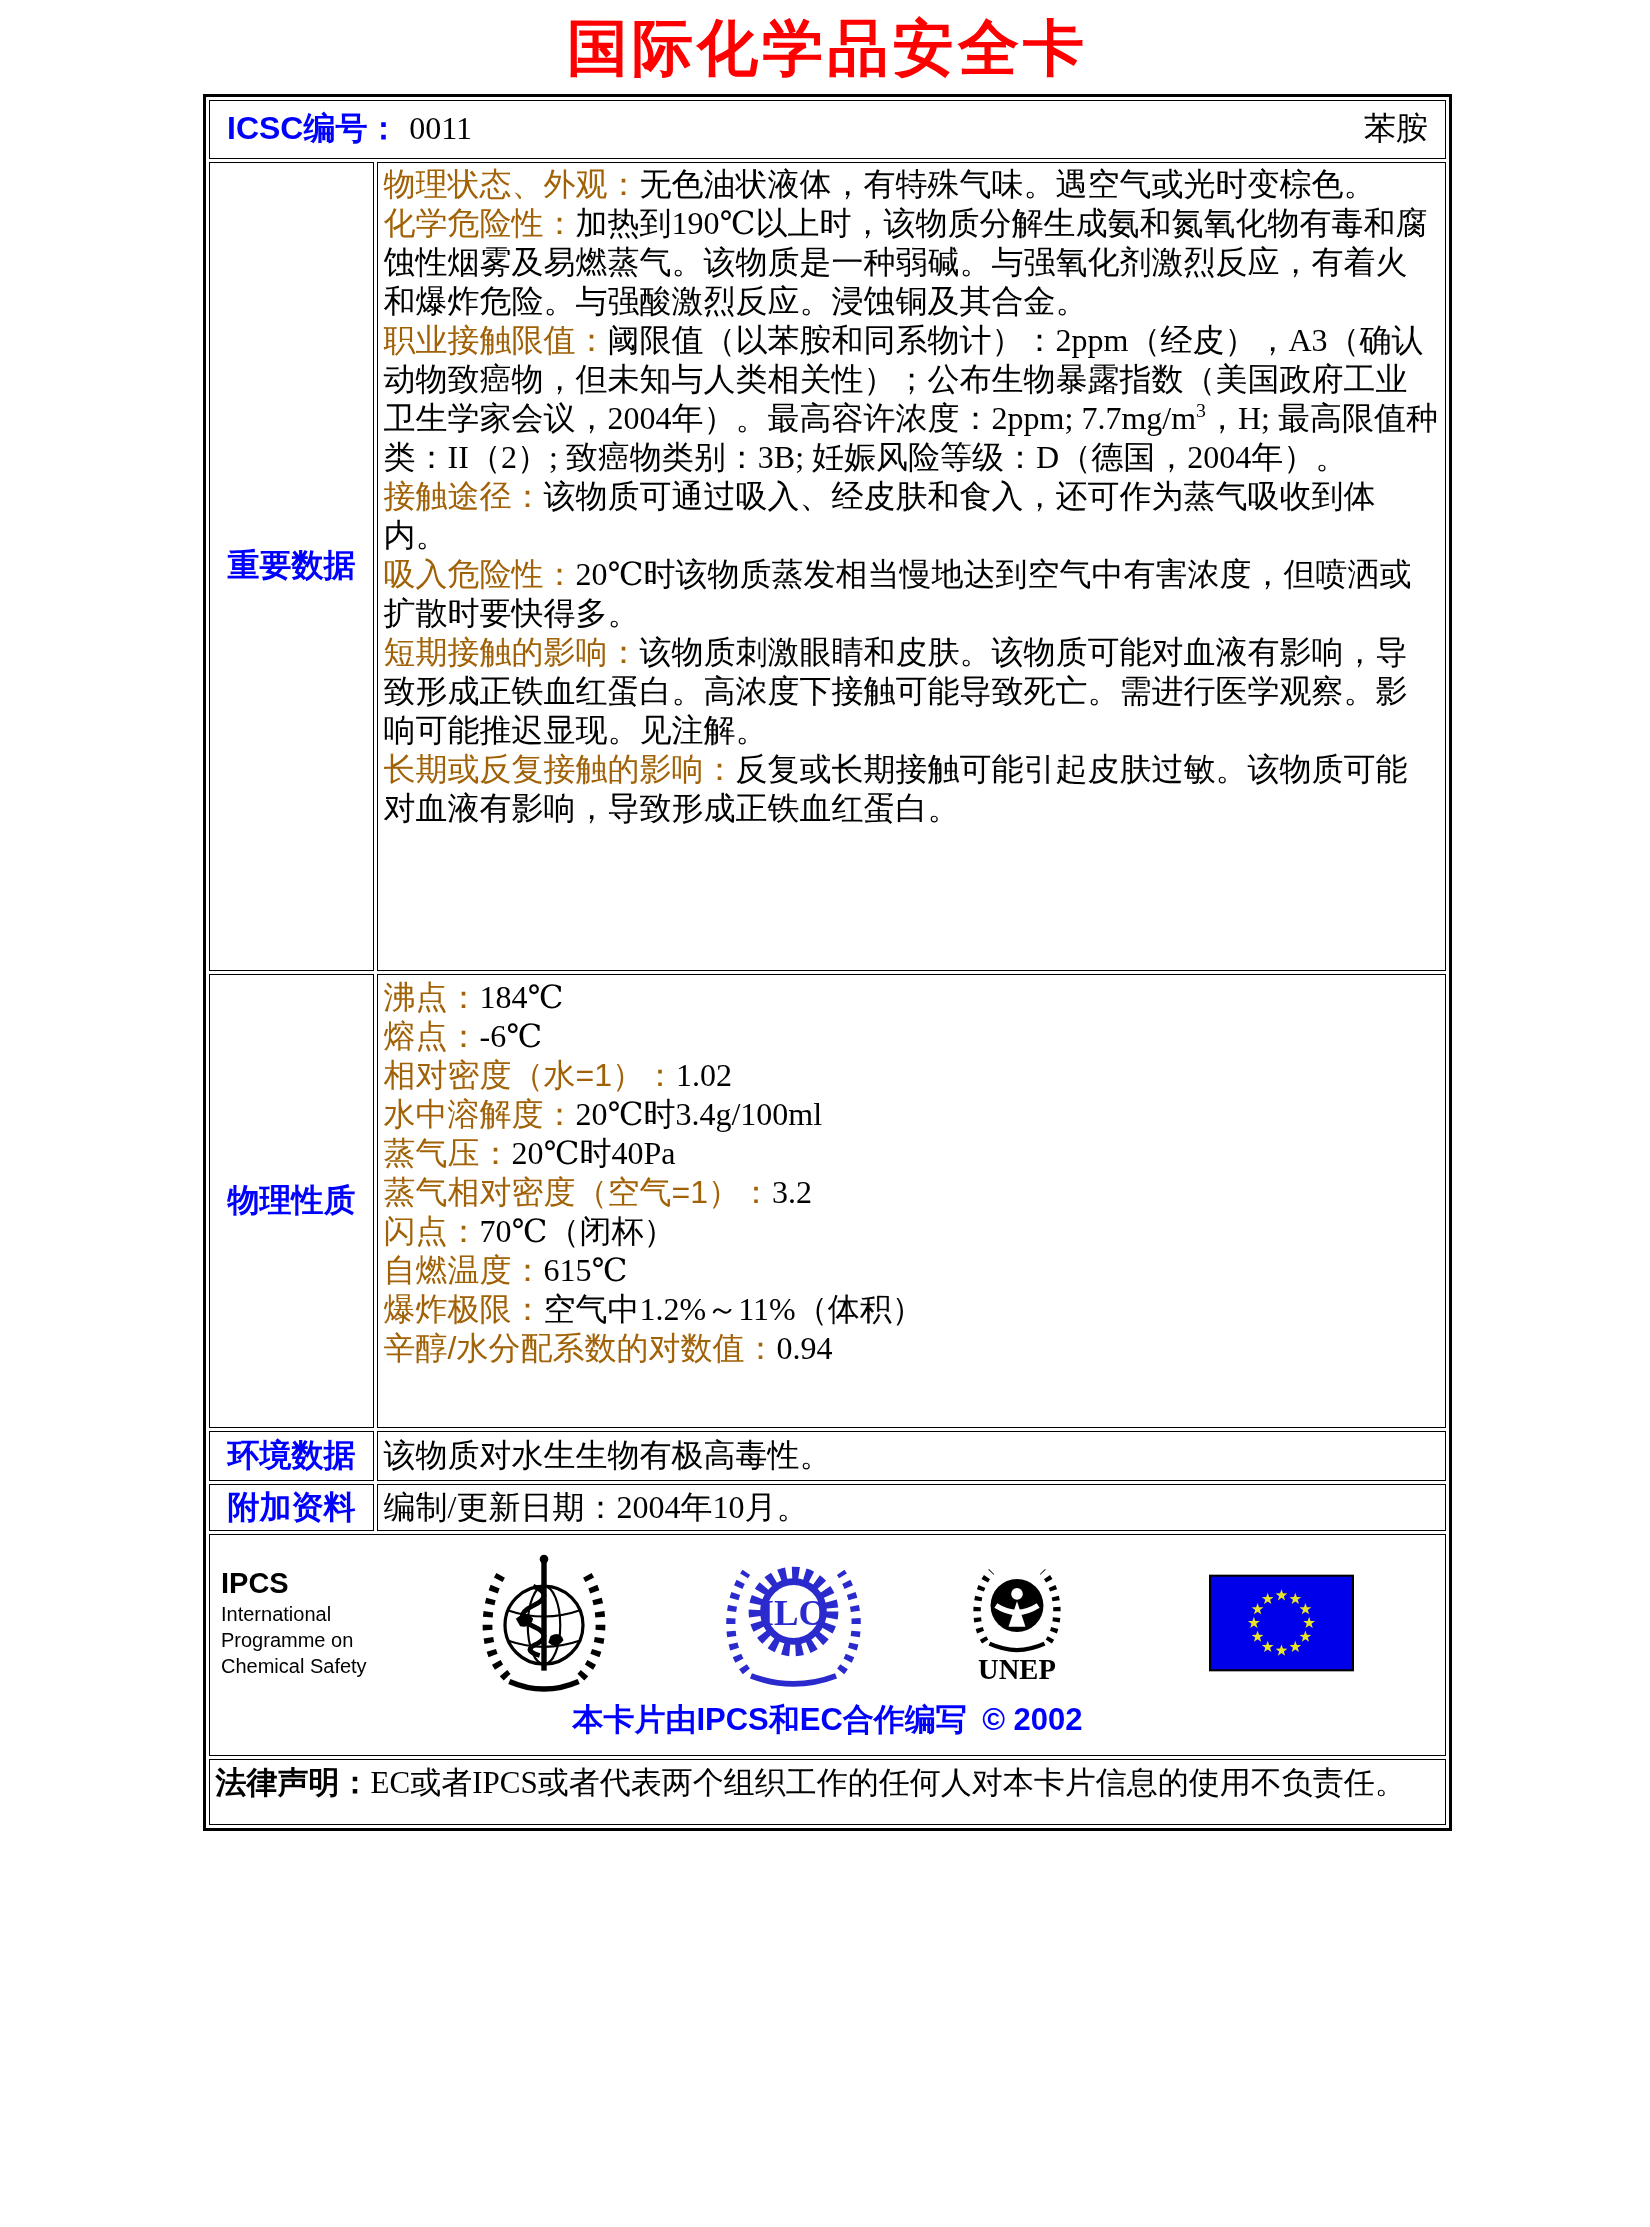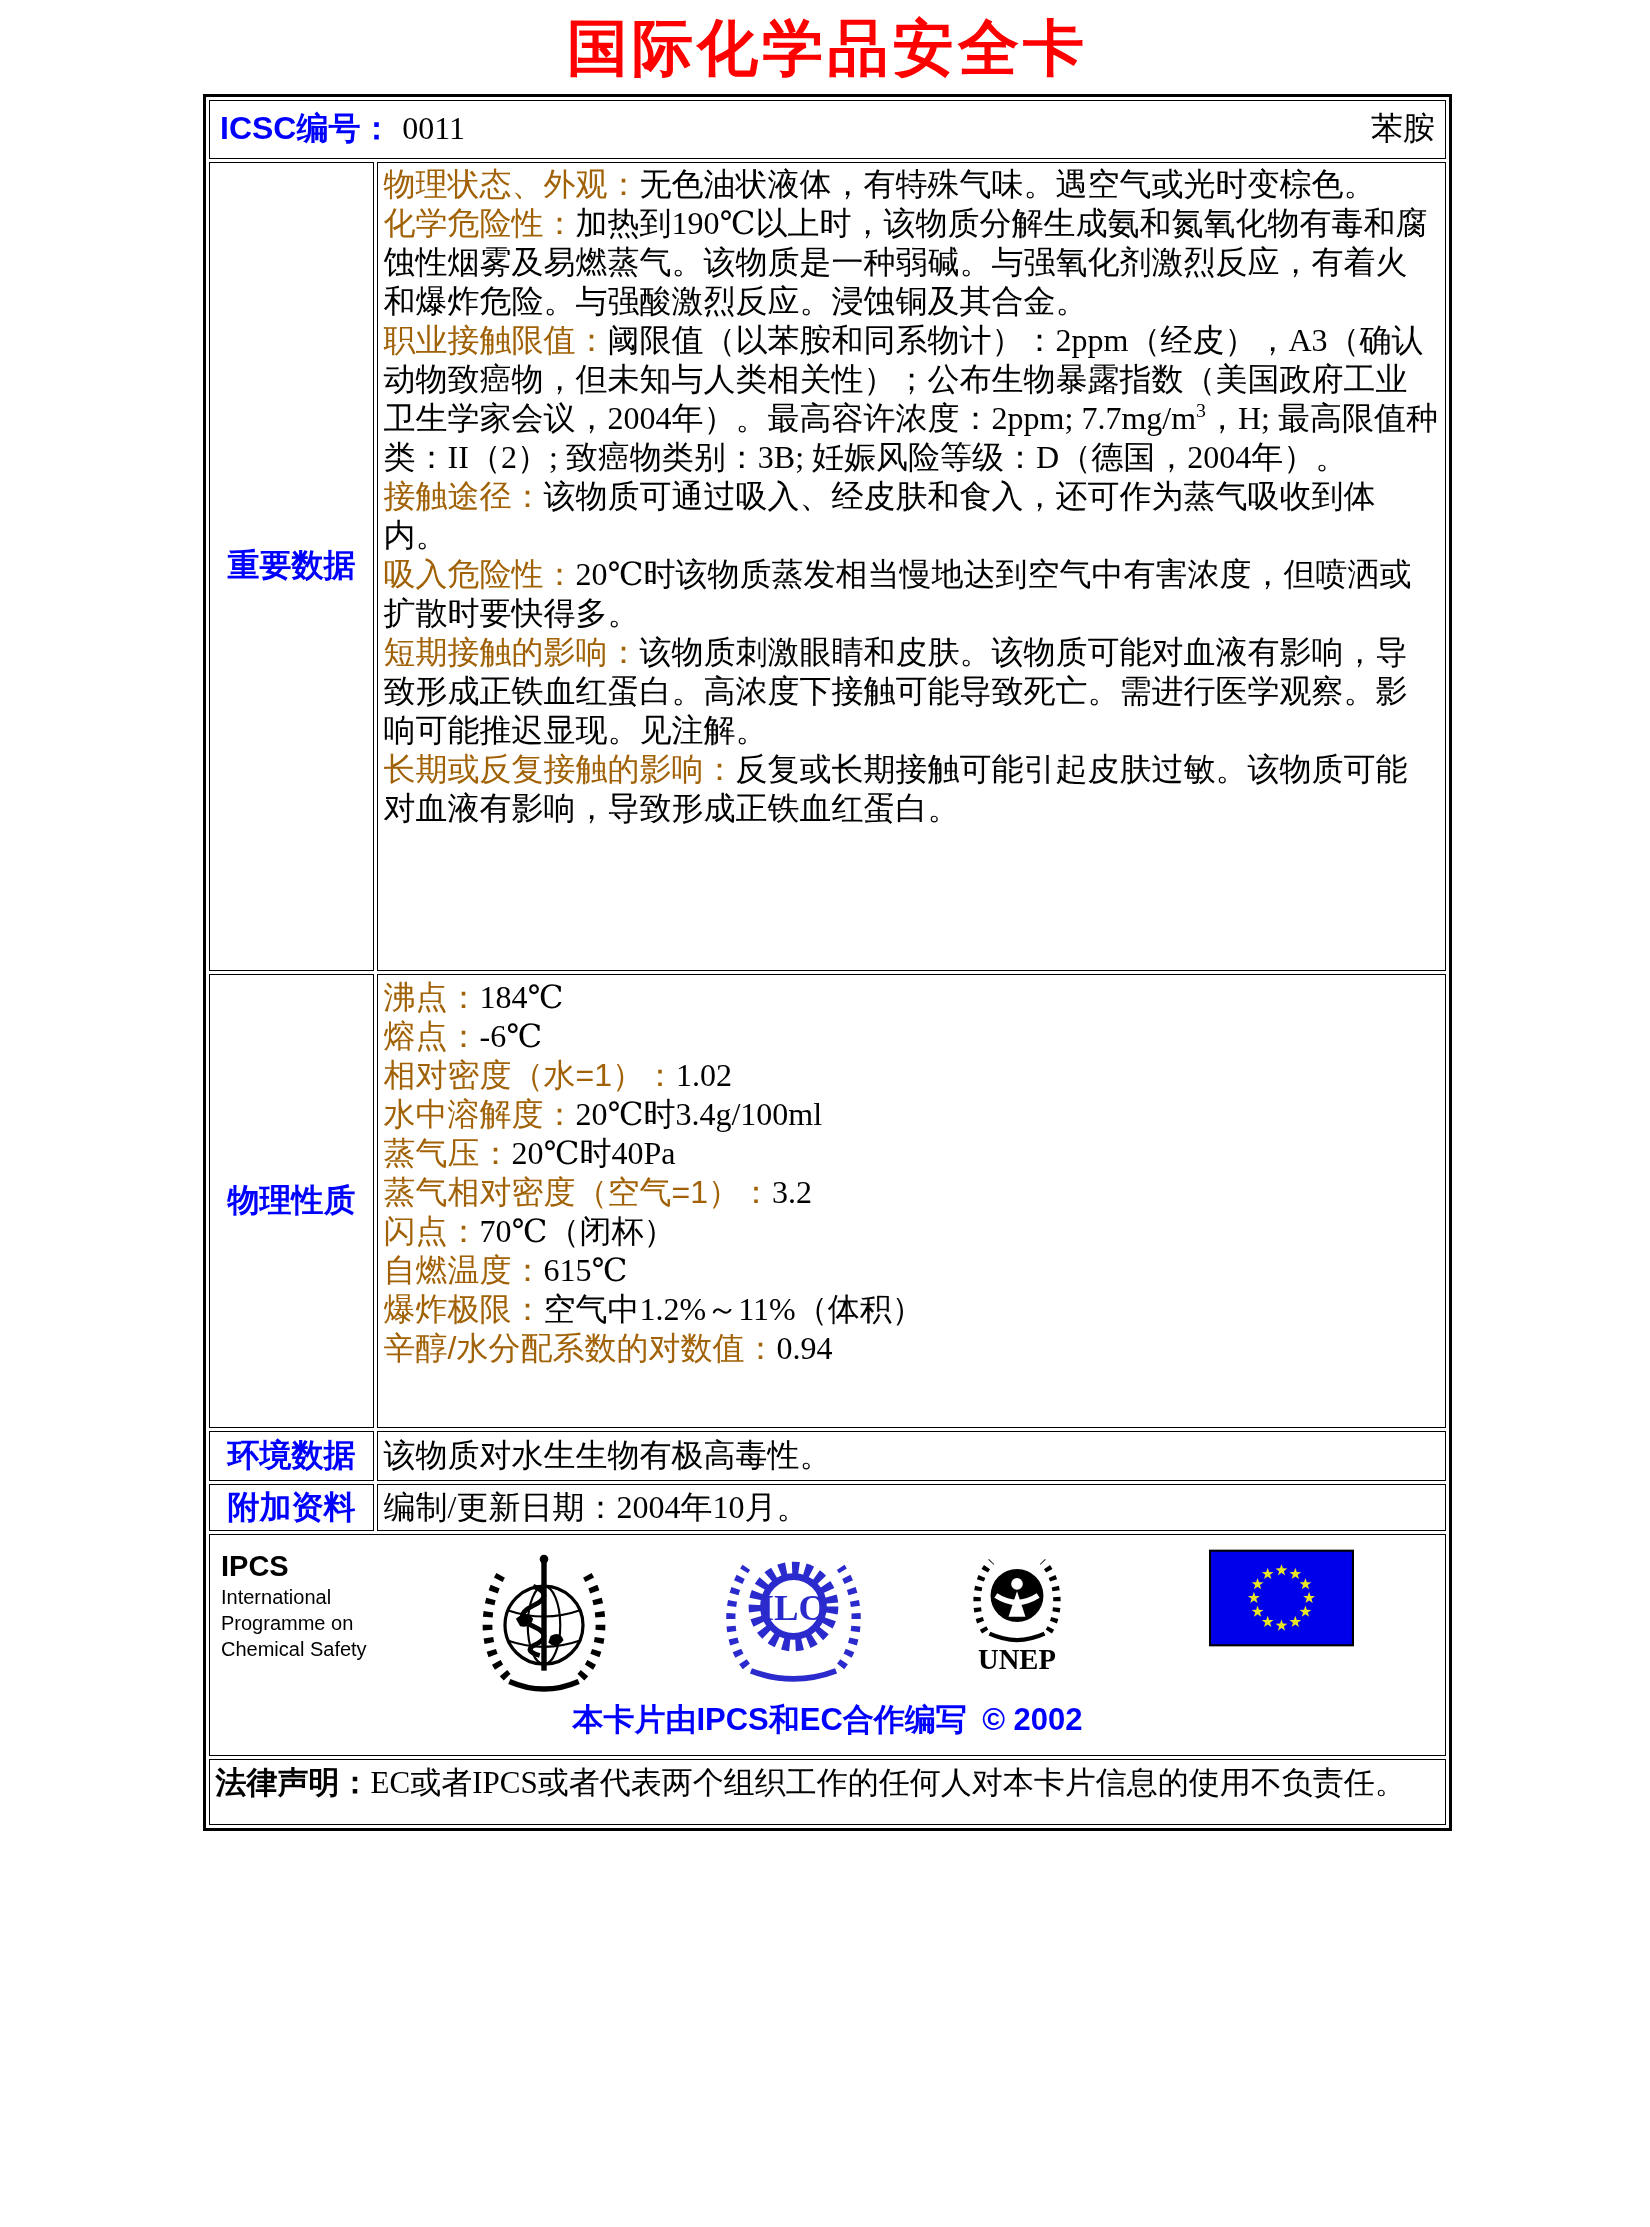--- a/index.html
+++ b/index.html
@@ -28,21 +28,21 @@
     border:3.5px solid #000;
     width:1249px;
     background:#fff;
   }
   td {
     border:1.4px solid #000;
     overflow:hidden;
     font-size:32px;
   }
 
-  td.header-cell { height:57px; padding:0 10px; vertical-align:middle; }
+  td.header-cell { height:57px; padding:0 17px; vertical-align:middle; }
   .header-flex { display:flex; justify-content:space-between; align-items:center; }
   .icsc-label {
     color:#0000ff; font-weight:bold;
     font-family:"Liberation Sans","DejaVu Sans",sans-serif;
   }
   .icsc-number { margin-left:9.8px; }
   .chem-name { font-size:32px; }
 
   td.label-cell {
     width:165px;
@@ -68,21 +68,21 @@
   .para, .prop { margin:0; }
   .para sup { font-size:0.62em; line-height:0; vertical-align:super; }
 
   td.important-cell  { height:802px; }
   td.physical-cell   { height:446px; }
   td.env-cell        { height:43px; }
   td.notes-cell      { height:120px; }
   td.additional-cell { height:39px; }
 
   td.ipcs-cell { height:209px; padding:5.6px 11px; vertical-align:middle; }
-  .ipcs-row { display:flex; align-items:flex-start; }
+  .ipcs-row { display:flex; align-items:center; }
   .ipcs-text { width:195px; font-family:"Liberation Sans","DejaVu Sans",sans-serif; }
   .ipcs-title { font-size:29px; font-weight:bold; line-height:35px; }
   .ipcs-sub { font-size:20px; line-height:26px; }
   .logo { flex:none; }
   .logo.who  { margin-left:63px; }
   .logo.ilo  { margin-left:112px; }
   .logo.unep { margin-left:98px; }
   .logo.eu   { margin-left:139px; }
   .credit-line {
     text-align:center;

